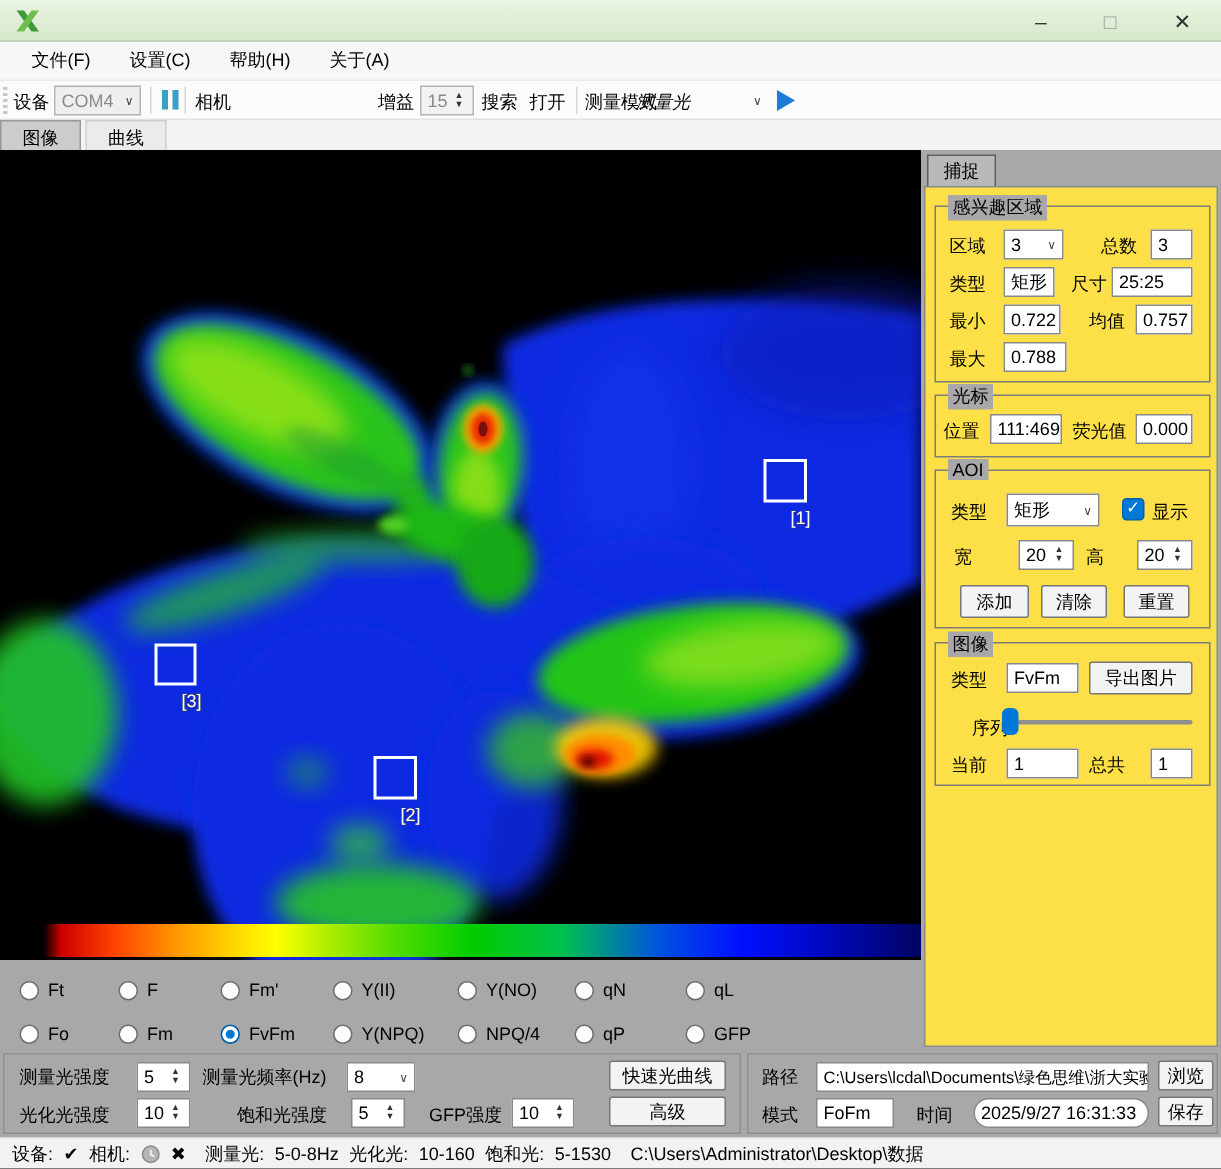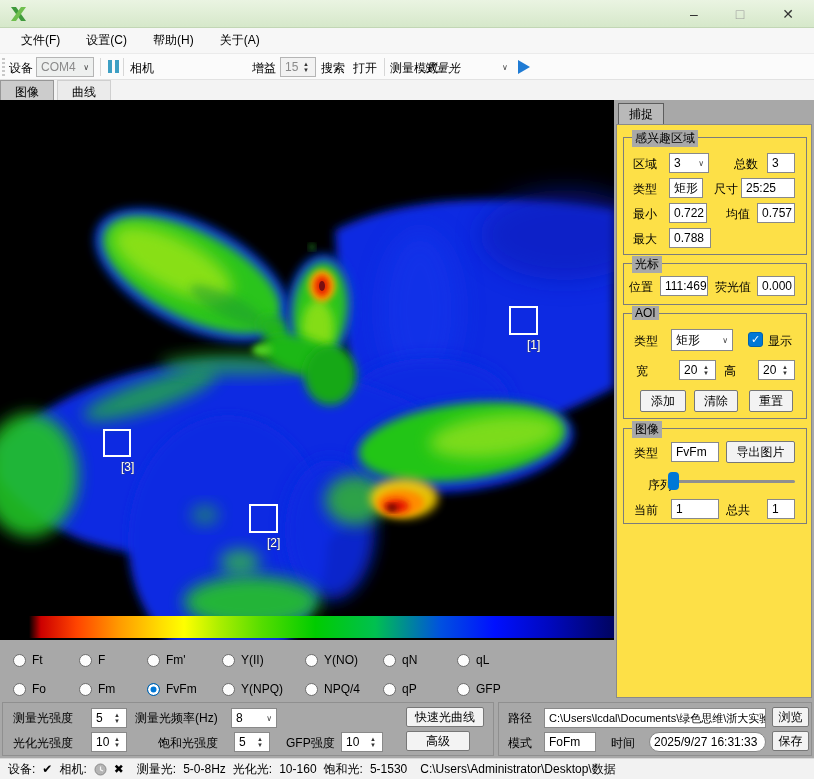--- a/index.html
+++ b/index.html
@@ -430,21 +430,21 @@
       </span>
   </div>
   <span class="lbl" style="left:283px; top:32px;">GFP强度</span>
   <div class="field" style="left:338px; top:29px; width:42px;">
     <span>10</span>
     <span class="spin-arrows">
         <span>▲</span>
         <span>▼</span>
       </span>
   </div>
-  <div class="btn" style="left:403px; top:28px; width:64px; height:20px;">高级</div>
+  <div class="btn" style="left:403px; top:28px; width:78px; height:20px;">高级</div>
 </div>
 
 <div class="bpanel" style="left:498px; width:314px;">
   <span class="lbl" style="left:9px; top:7px;">路径</span>
   <div class="field" style="left:45px; top:5px; width:222px; font-size:11px;">
     <span>C:\Users\lcdal\Documents\绿色思维\浙大实验</span>
   </div>
   <div class="btn" style="left:273px; top:4px; width:37px; height:20px;">浏览</div>
   <span class="lbl" style="left:9px; top:32px;">模式</span>
   <div class="field" style="left:45px; top:29px; width:52px;">

